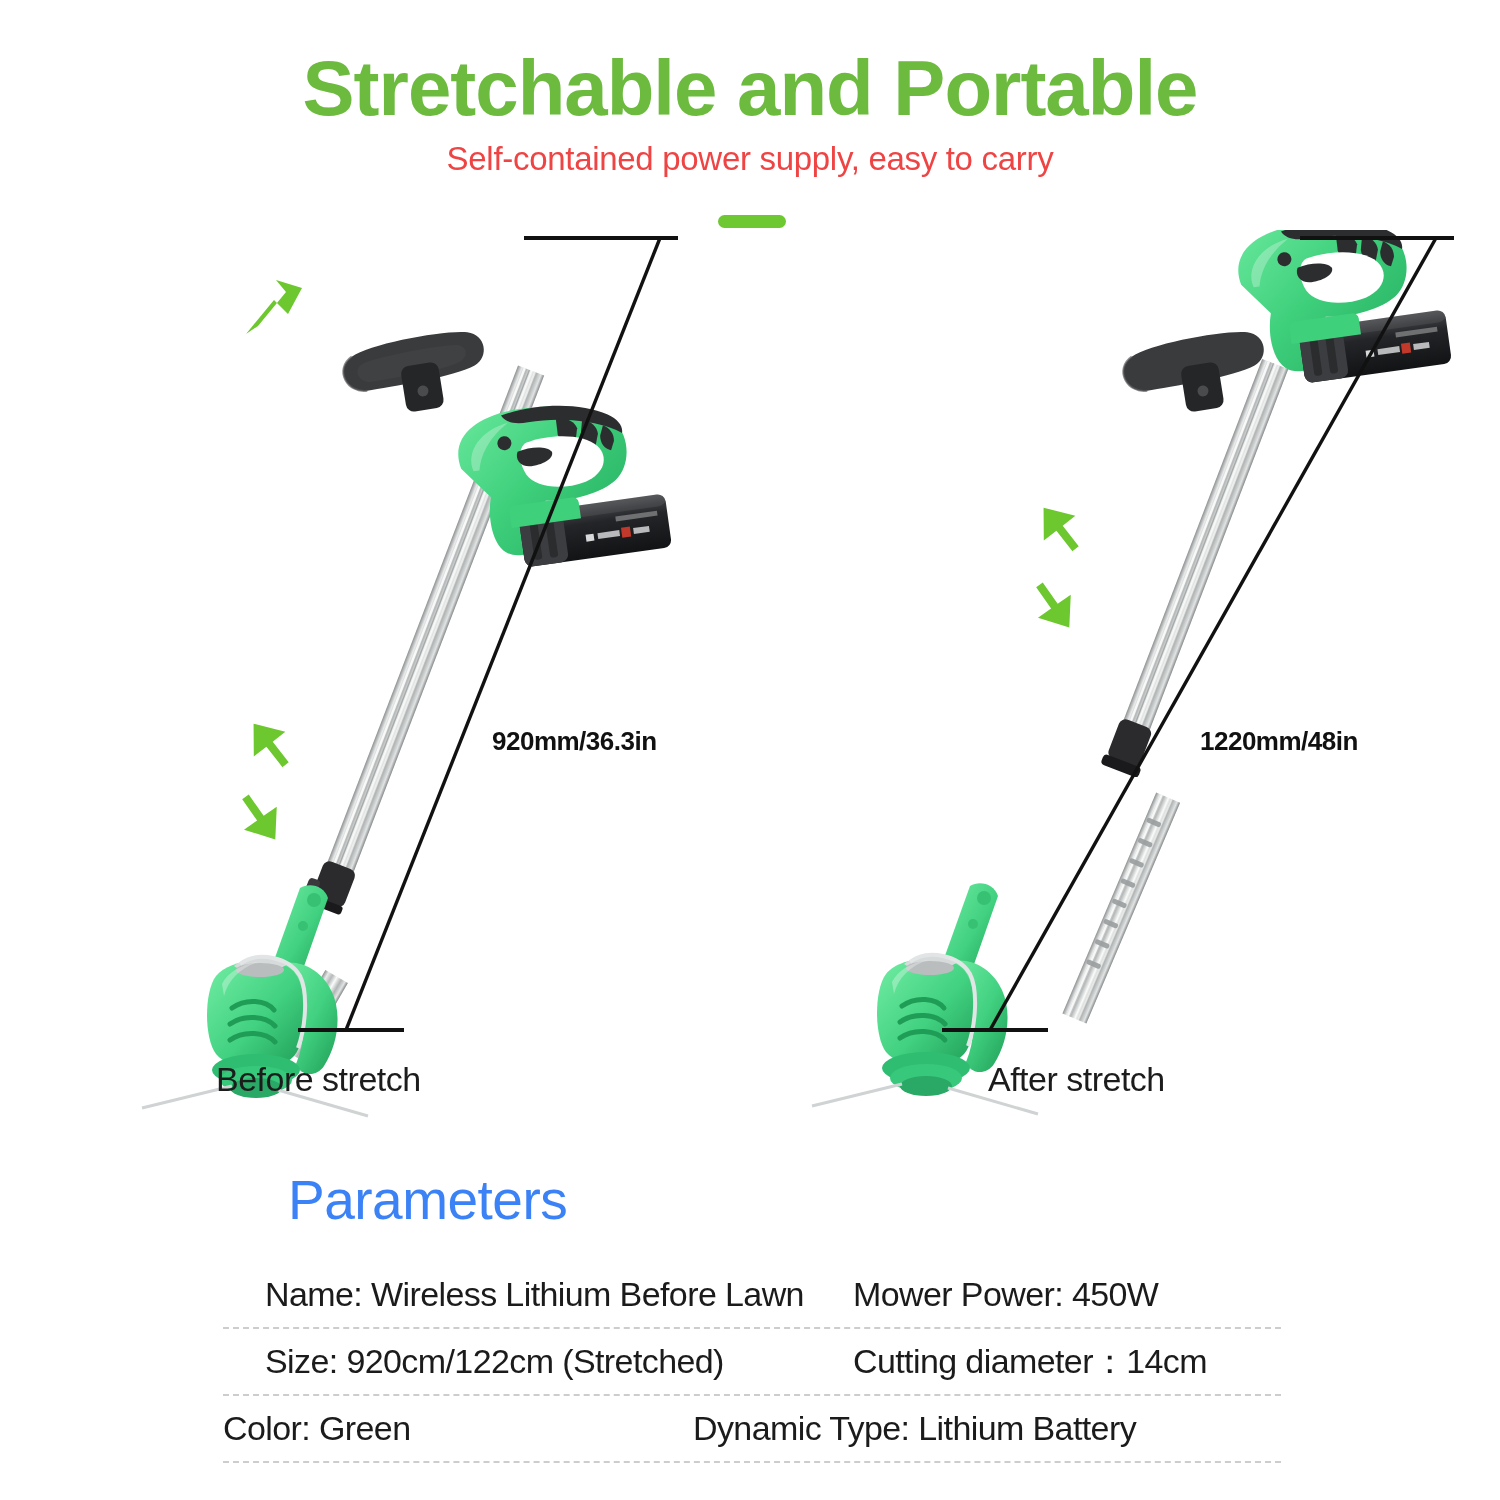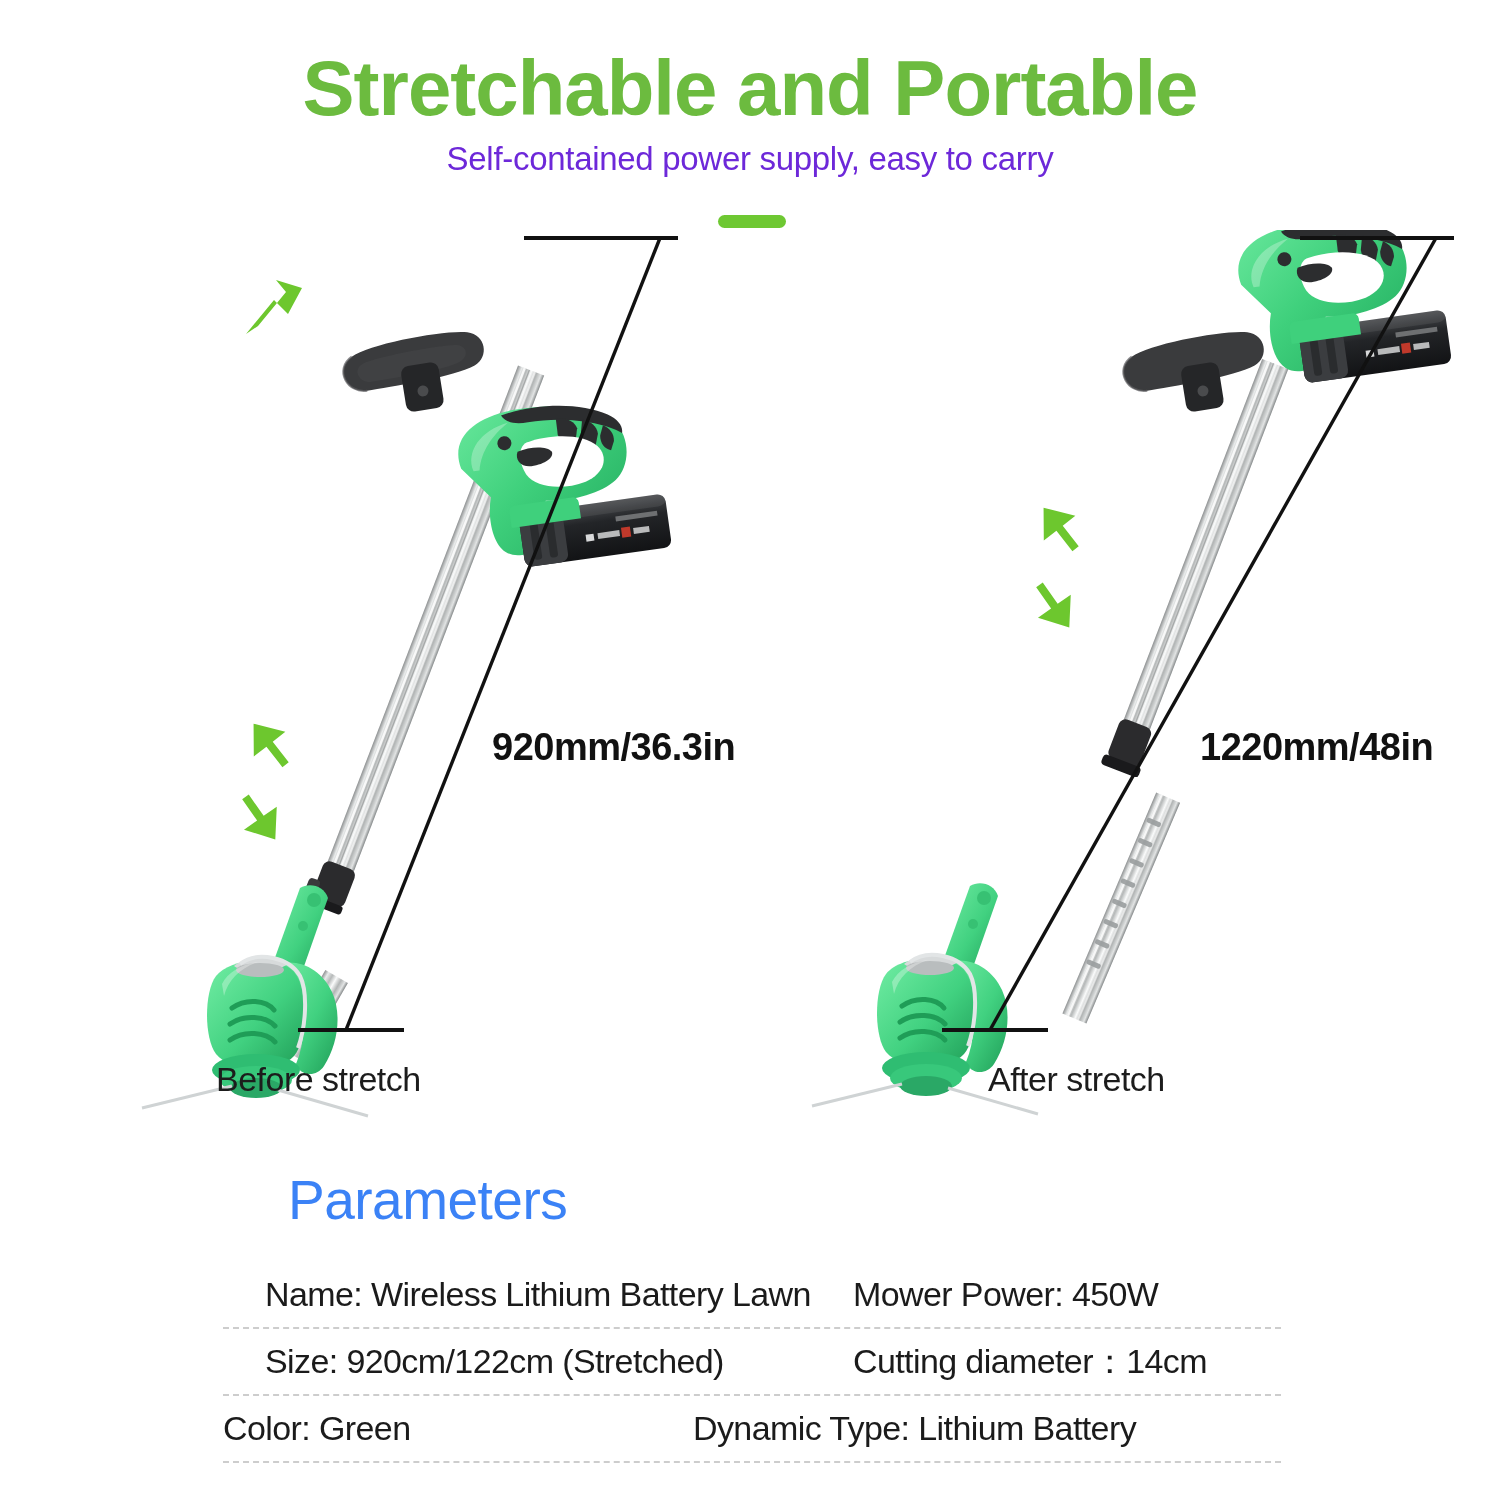--- a/index.html
+++ b/index.html
@@ -32,21 +32,21 @@
     line-height: 1.05;
     white-space: nowrap;
   }
   .hdr-sub {
     position: absolute;
     top: 140px;
     left: 0;
     width: 1500px;
     text-align: center;
     font-size: 33px;
-    color: #6d28d9;
+    color: #ef4444;
     letter-spacing: -0.3px;
   }
   .hdr-rule {
     position: absolute;
     top: 215px;
     left: 718px;
     width: 68px;
     height: 13px;
     border-radius: 7px;
     background: #6ec832;
@@ -60,21 +60,21 @@
   .caption {
     position: absolute;
     font-size: 34px;
     color: #1c1c1c;
     letter-spacing: -0.5px;
     white-space: nowrap;
   }
 
   .dimlabel {
     position: absolute;
-    font-size: 38px;
+    font-size: 26px;
     font-weight: bold;
     color: #111;
     letter-spacing: -0.5px;
     white-space: nowrap;
   }
 
   .trimmer-svg { position: absolute; left: 0; top: 0; }
 
   
   .params-head {
@@ -386,21 +386,21 @@
 
     <div class="dimlabel" style="left:400px; top:496px;">1220mm/48in</div>
 
     <div class="caption" style="left:188px; top:830px;">After stretch</div>
   </div>
 
   <div class="params-head">Parameters</div>
 
   <div class="ptable">
     <div class="prow">
-      <div class="pcell pcell-l">Name: Wireless Lithium Battery Lawn</div>
+      <div class="pcell pcell-l">Name: Wireless Lithium Before Lawn</div>
       <div class="pcell pcell-r">Mower  Power: 450W</div>
     </div>
     <div class="prow">
       <div class="pcell pcell-l">Size: 920cm/122cm (Stretched)</div>
       <div class="pcell pcell-r">Cutting diameter：14cm</div>
     </div>
     <div class="prow">
       <div class="pcell pcell-r">Color: Green</div>
       <div class="pcell pcell-l">Dynamic Type: Lithium Battery</div>
     </div>

